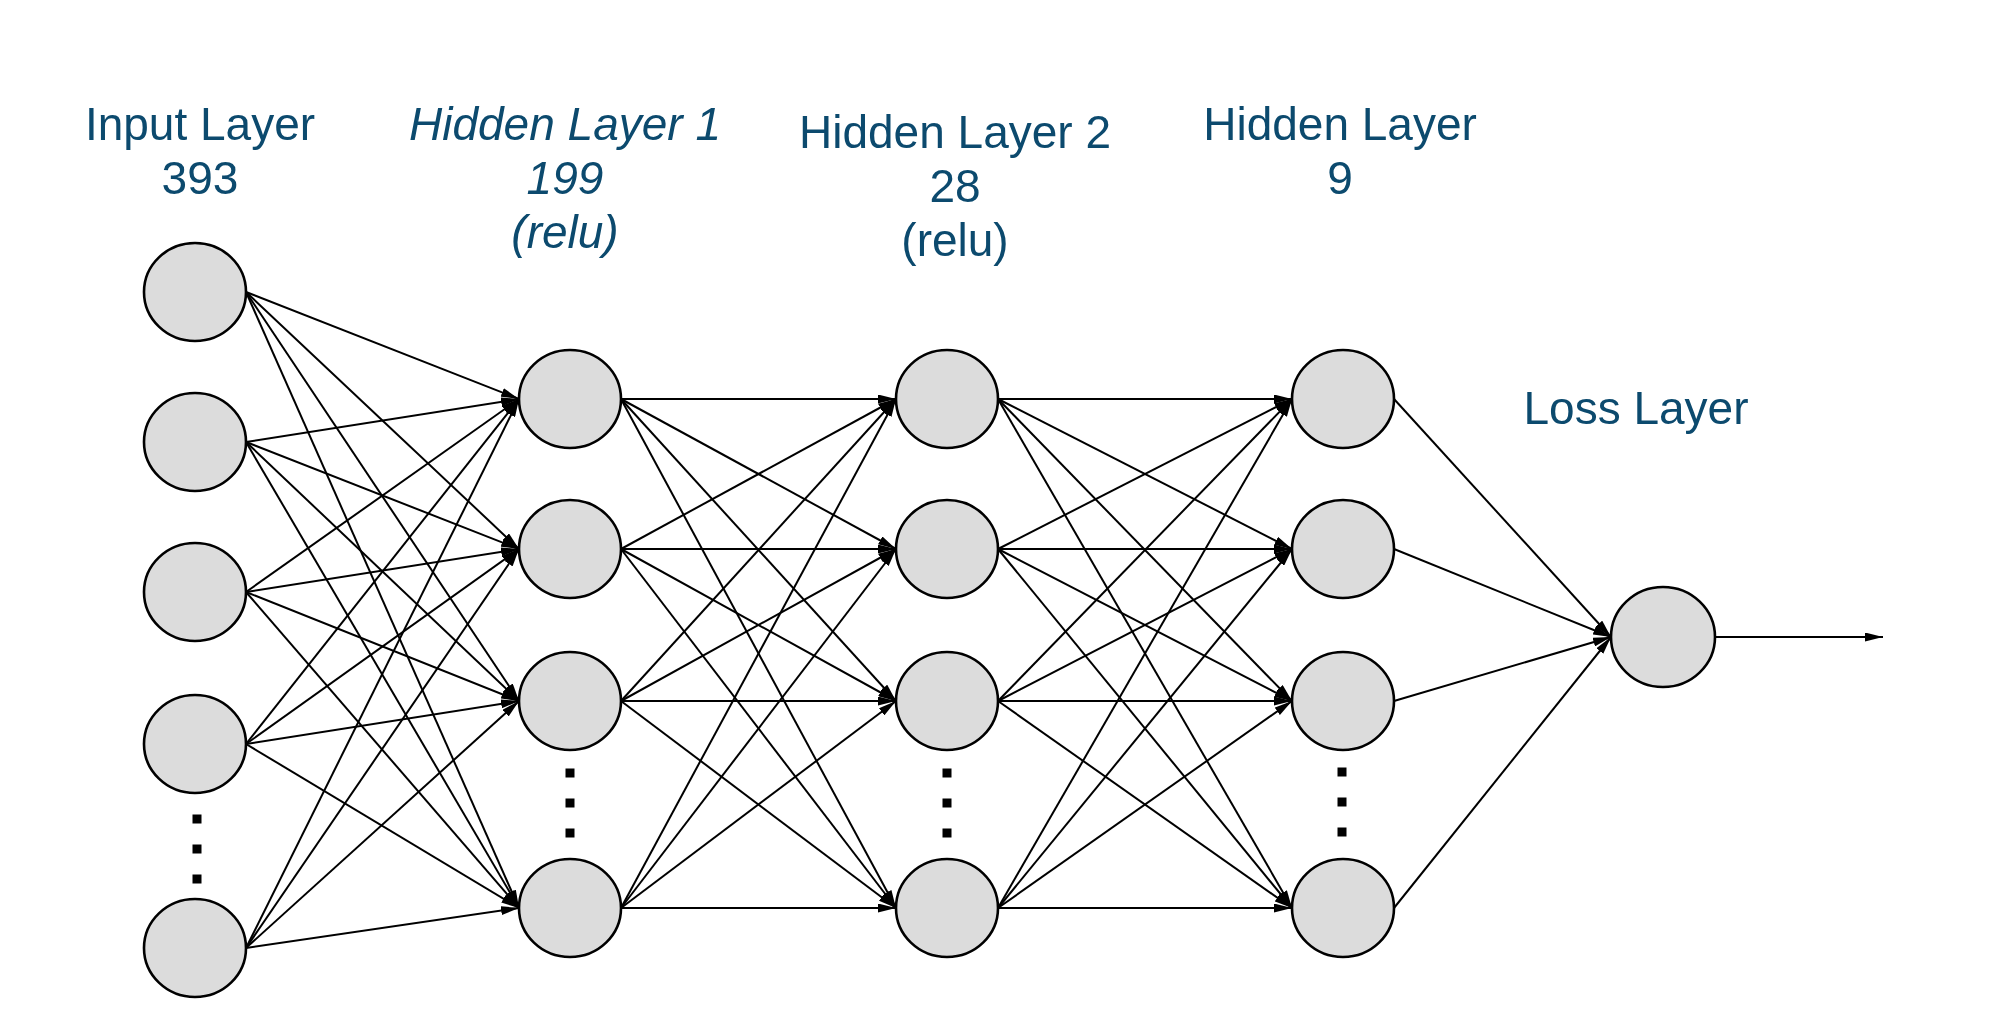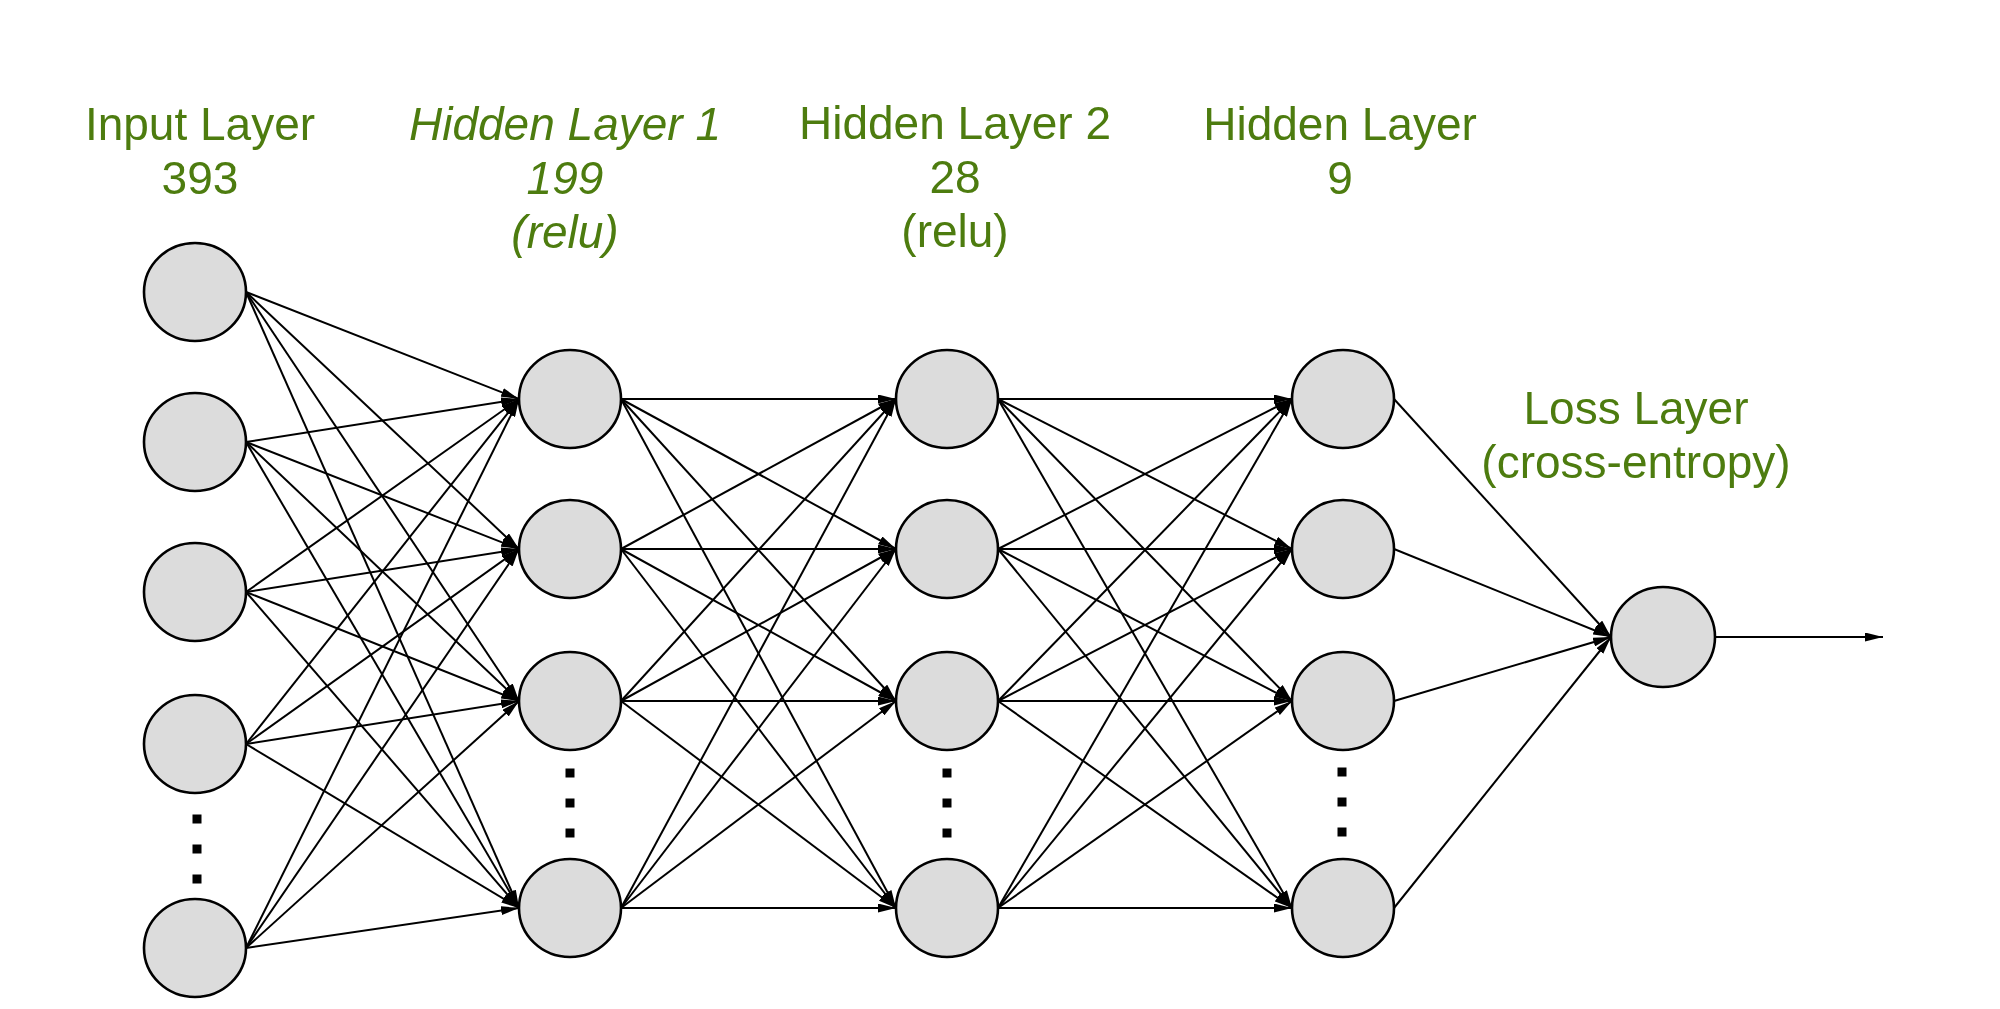--- a/index.html
+++ b/index.html
@@ -24,21 +24,21 @@
     height: 1009px;
     display: block;
   }
   .layer-label {
     position: absolute;
     transform: translateX(-50%);
     text-align: center;
     white-space: nowrap;
     font-size: 46px;
     line-height: 54px;
-    color: #4d7c0f;
+    color: #0c4a6e;
   }
 </style>
 </head>
 <body>
 
 <div class="canvas">
 
   <svg id="net" class="net-svg" xmlns="http://www.w3.org/2000/svg" viewBox="0 0 2000 1009">
       <defs>
         <marker id="arrow" markerUnits="userSpaceOnUse" orient="auto" markerWidth="18" markerHeight="9" refX="18" refY="4.5">
@@ -142,29 +142,28 @@
     <div>Input Layer</div>
     <div>393</div>
   </div>
 
   <div class="layer-label" style="left: 565px; top: 97px; font-style: italic;">
     <div>Hidden Layer 1</div>
     <div>199</div>
     <div>(relu)</div>
   </div>
 
-  <div class="layer-label" style="left: 955px; top: 96px;">
+  <div class="layer-label" style="left: 955px; top: 105px;">
     <div>Hidden Layer 2</div>
     <div>28</div>
     <div>(relu)</div>
   </div>
 
   <div class="layer-label" style="left: 1340px; top: 97px;">
     <div>Hidden Layer</div>
     <div>9</div>
   </div>
 
   <div class="layer-label" style="left: 1636px; top: 381px;">
     <div>Loss Layer</div>
-    <div>(cross-entropy)</div>
   </div>
 
 </div>
 
 </body></html>

